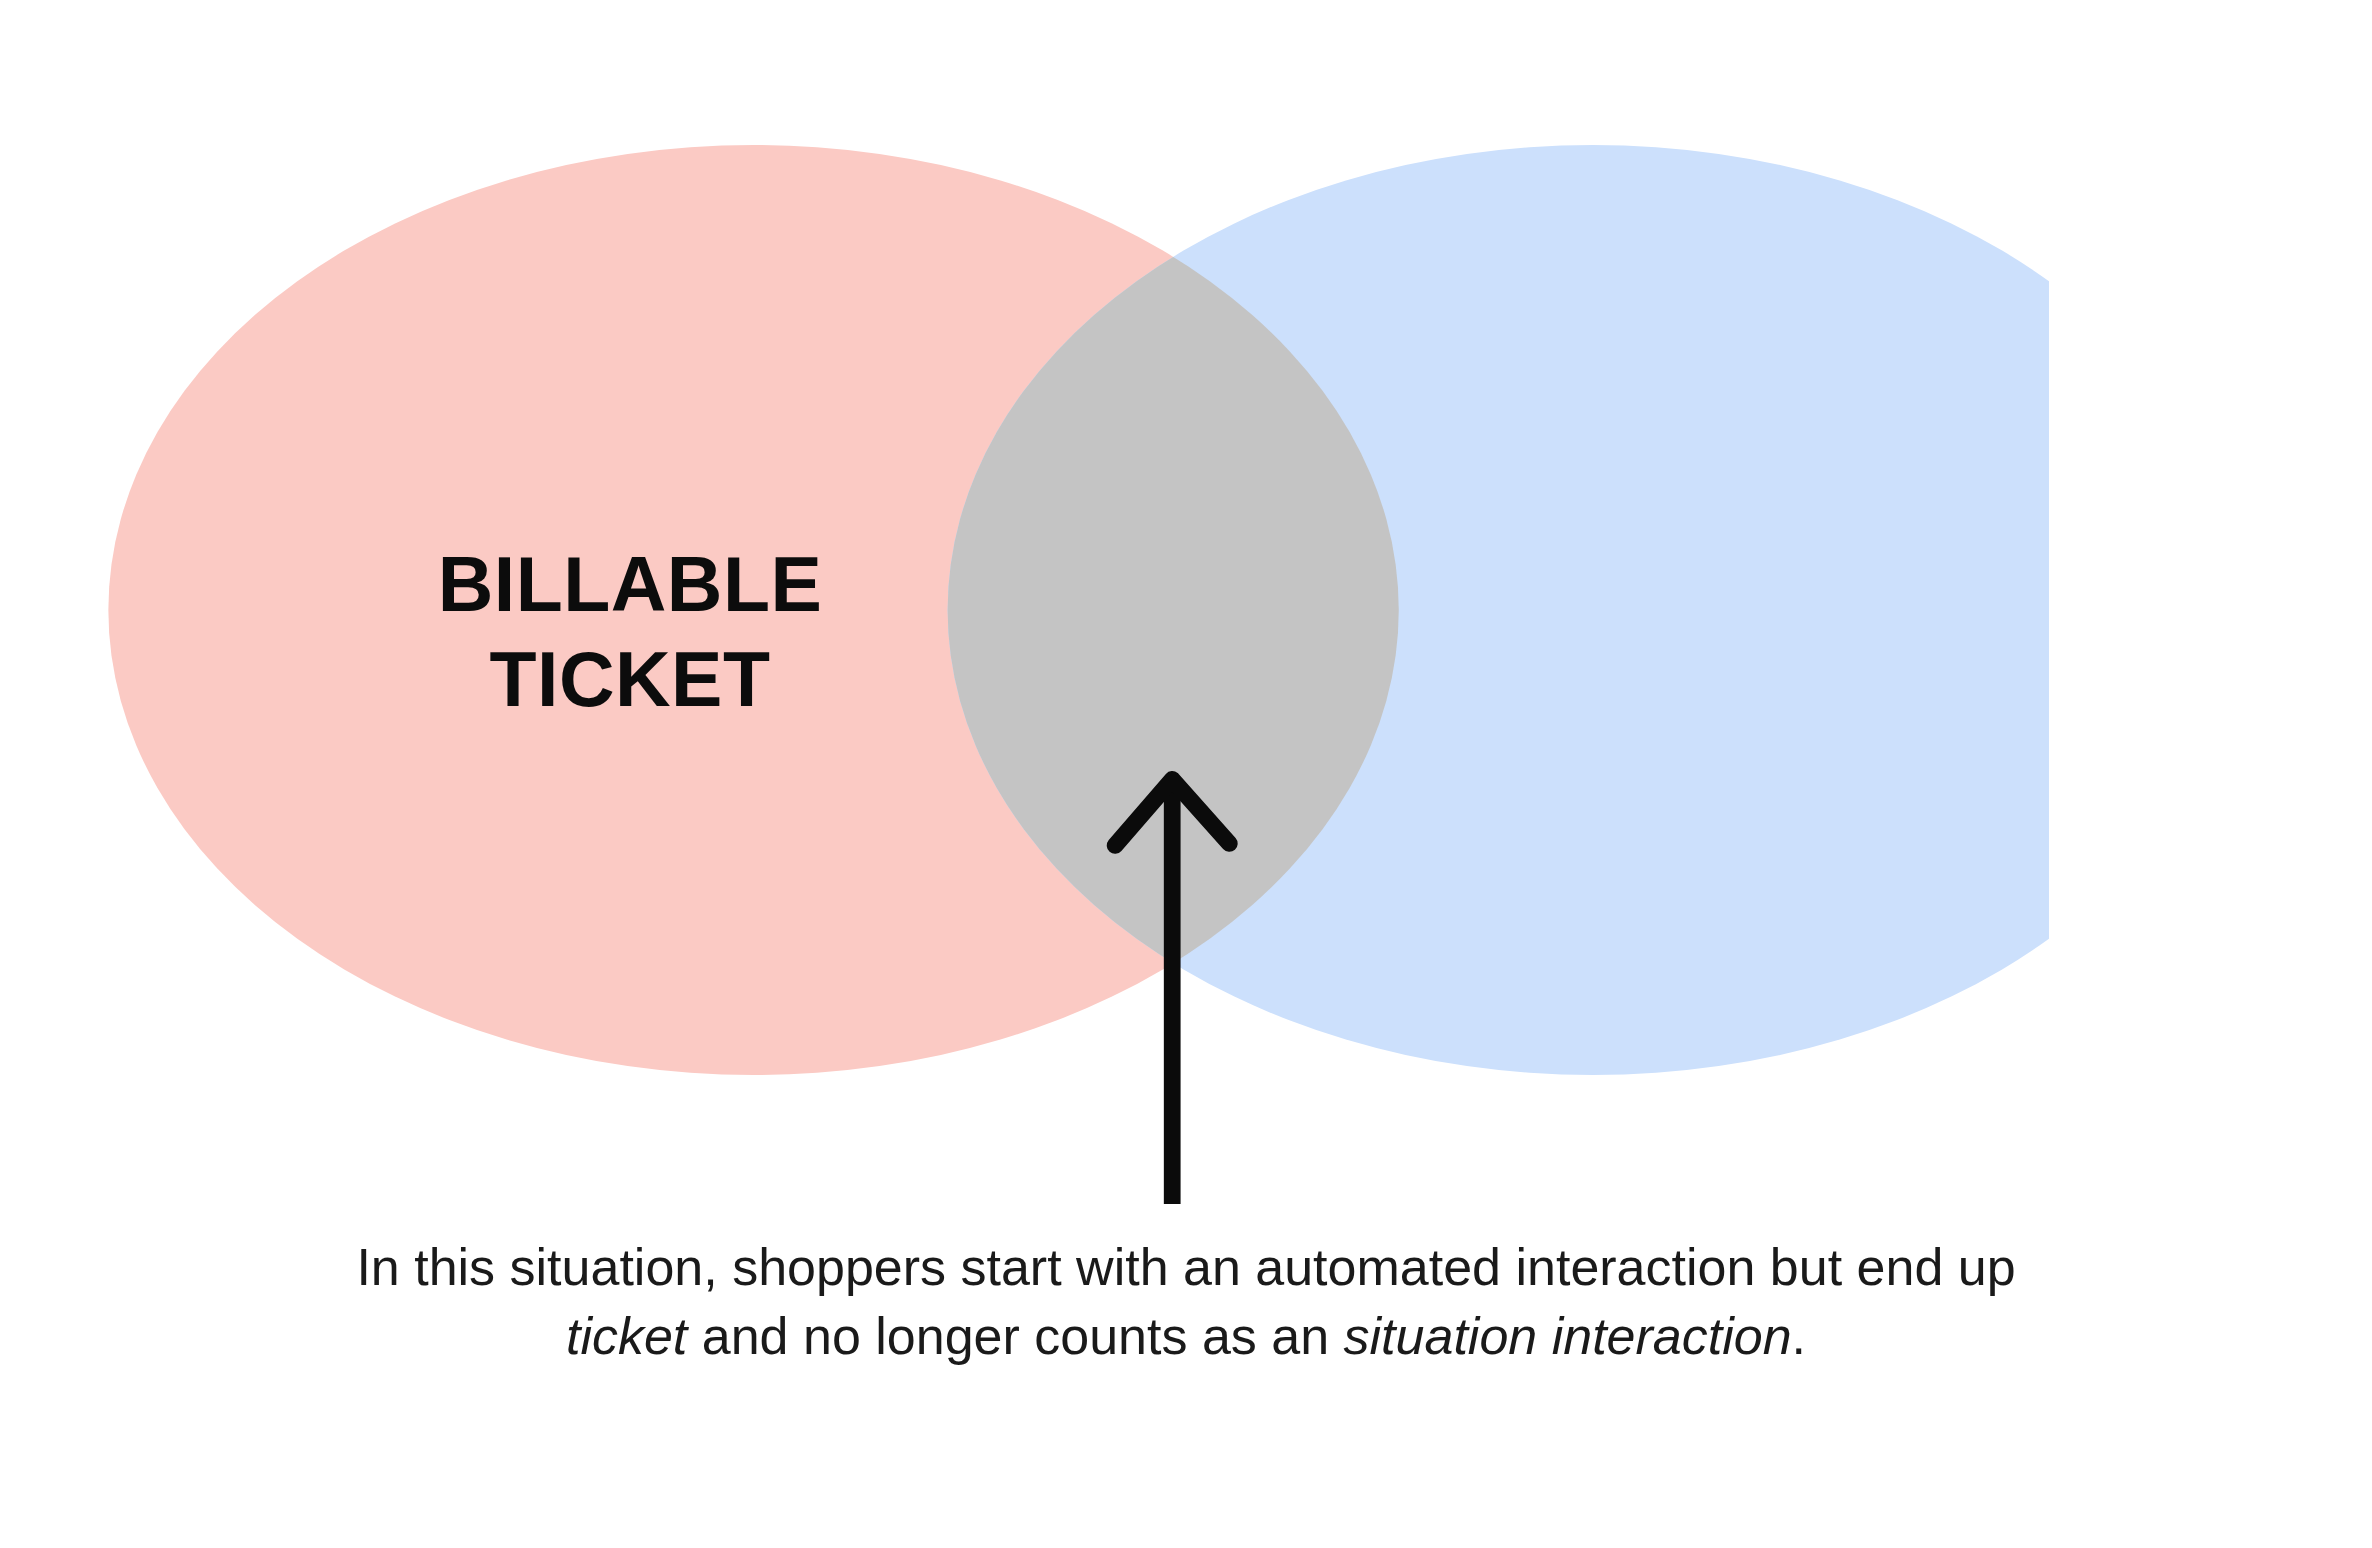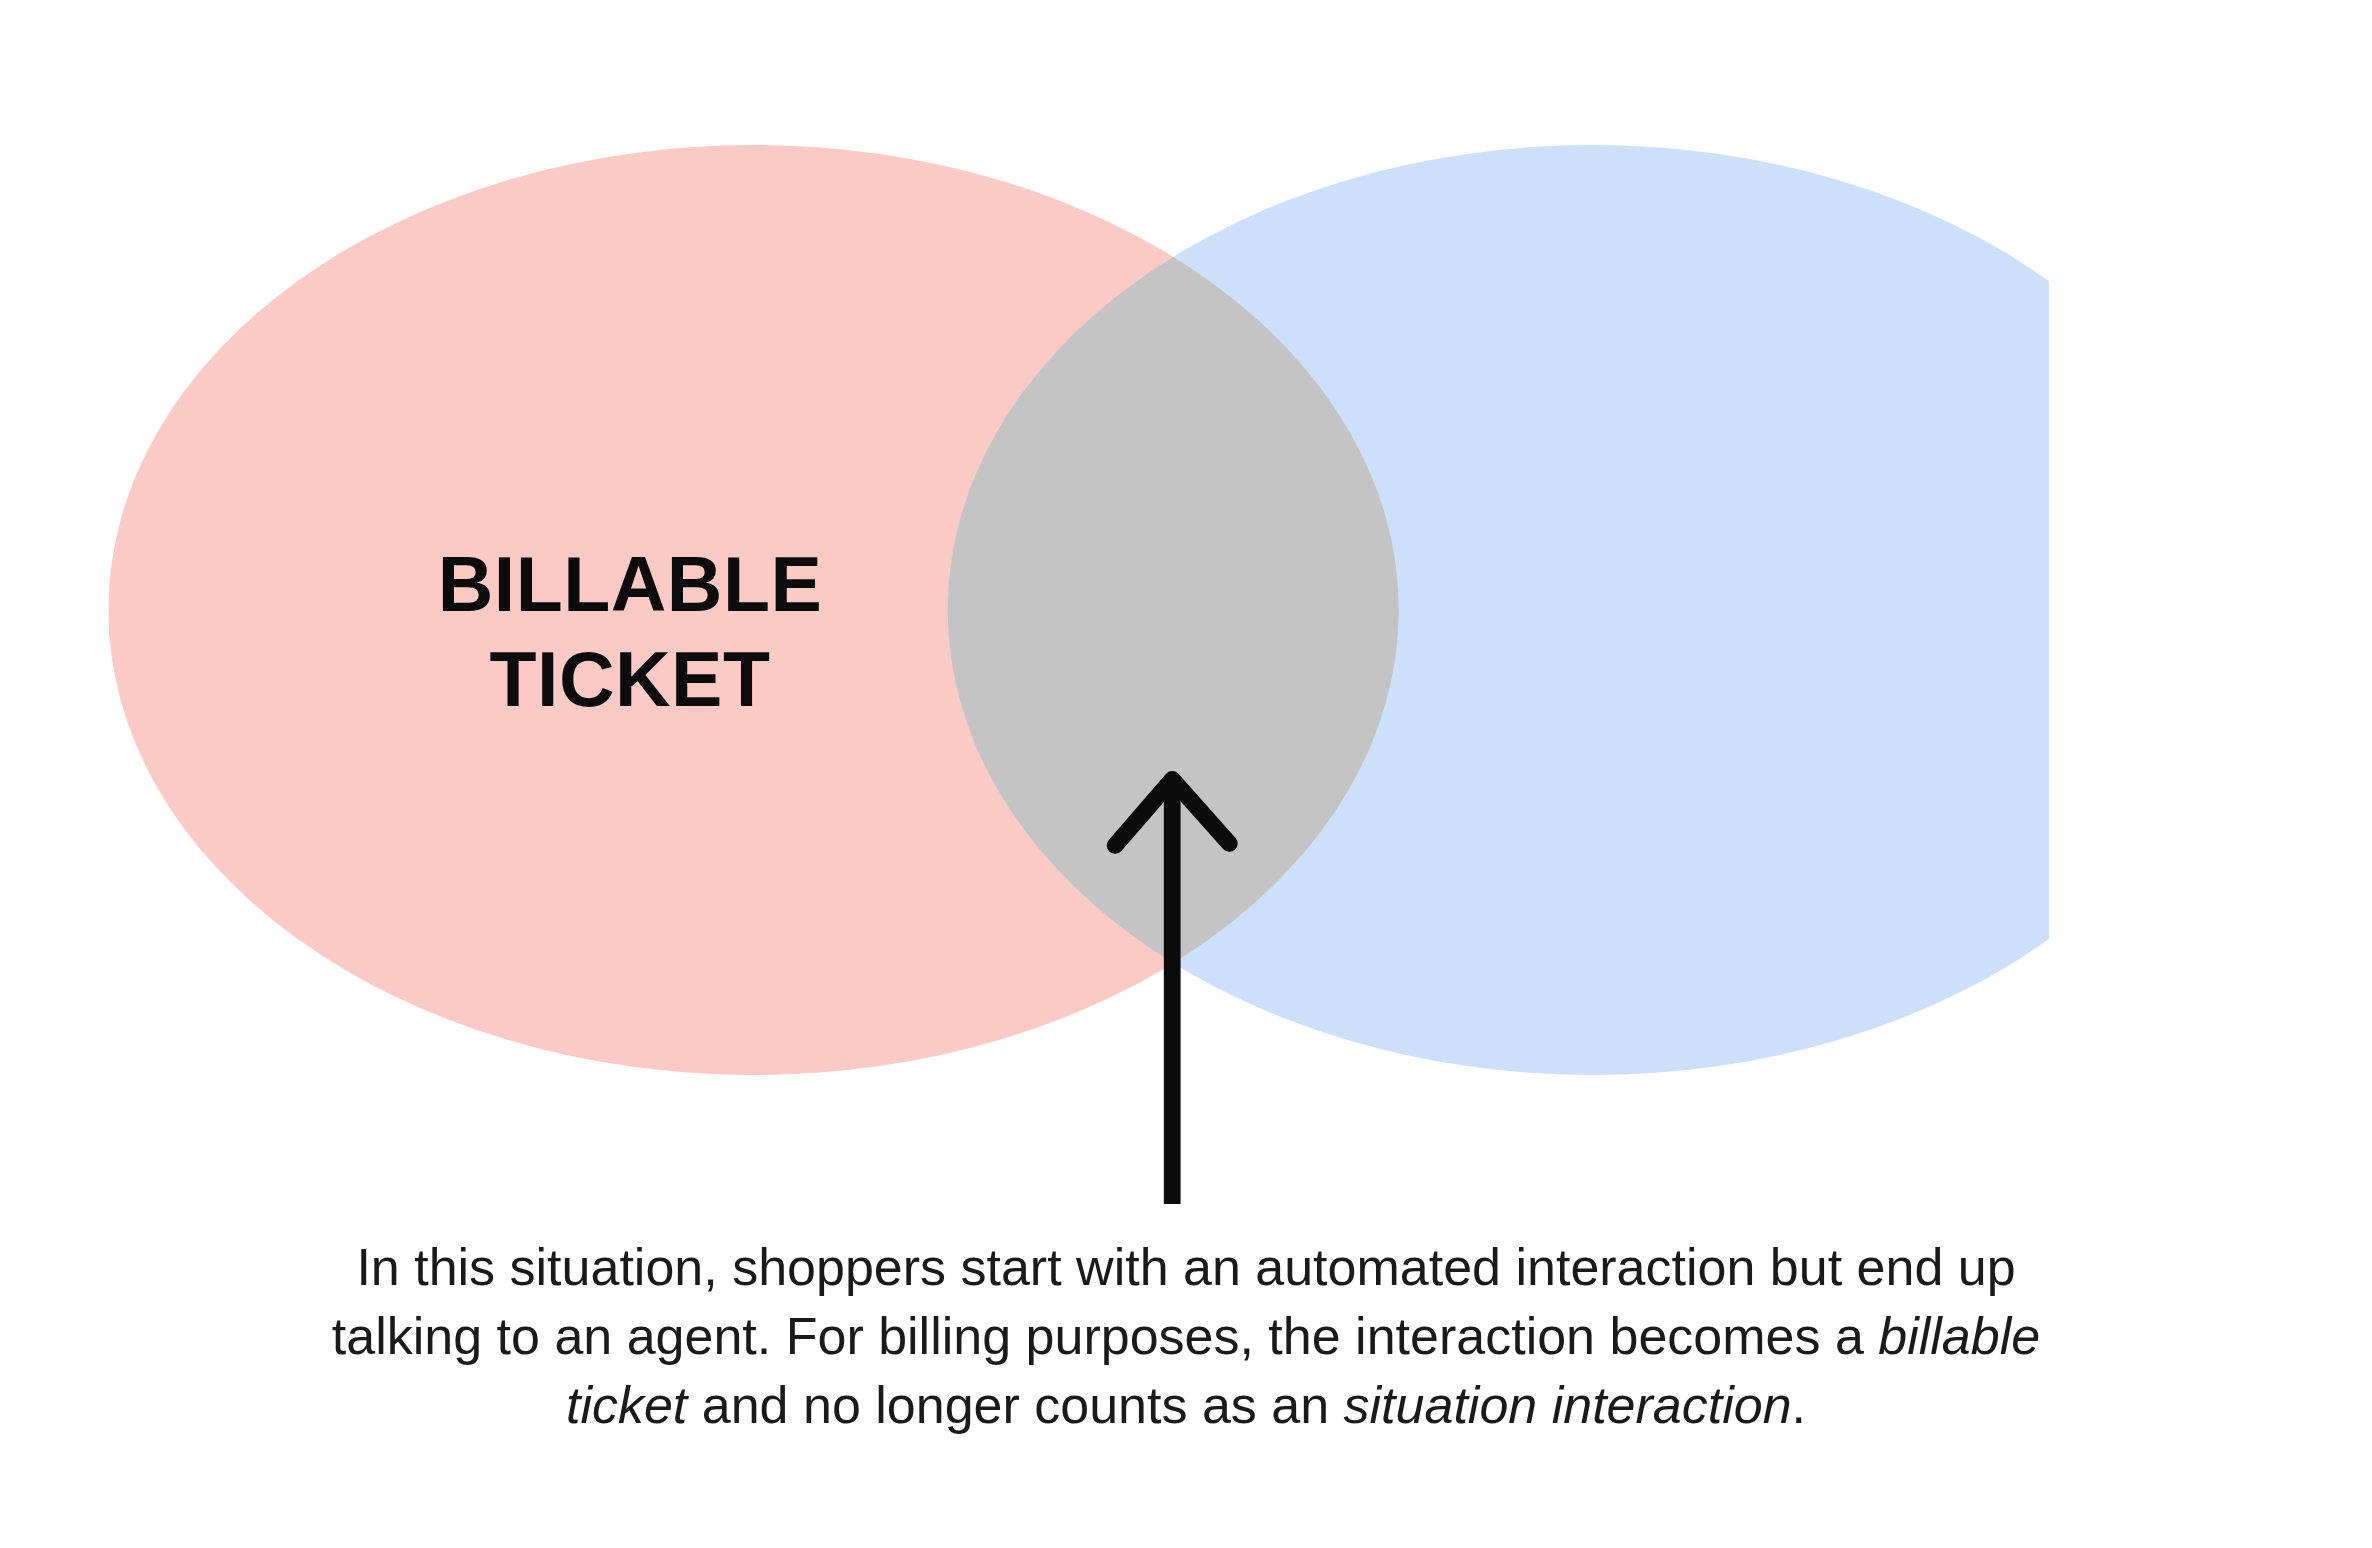--- a/index.html
+++ b/index.html
@@ -75,18 +75,17 @@
   </svg>
 
   <div class="set-label label-left">
     <div>BILLABLE</div>
     <div>TICKET</div>
   </div>
 
 
   <div class="caption">
     <p><span>In this situation, shoppers start with an automated interaction but end up</span></p>
-    <p><span>talking to an agent. For billing purposes, the interaction becomes a </span><span class="it">billable</span></p>
     <p><span class="it">ticket</span><span> and no longer counts as an </span><span class="it">situation interaction</span><span>.</span></p>
   </div>
 
 </div>
 
 
 </body></html>

